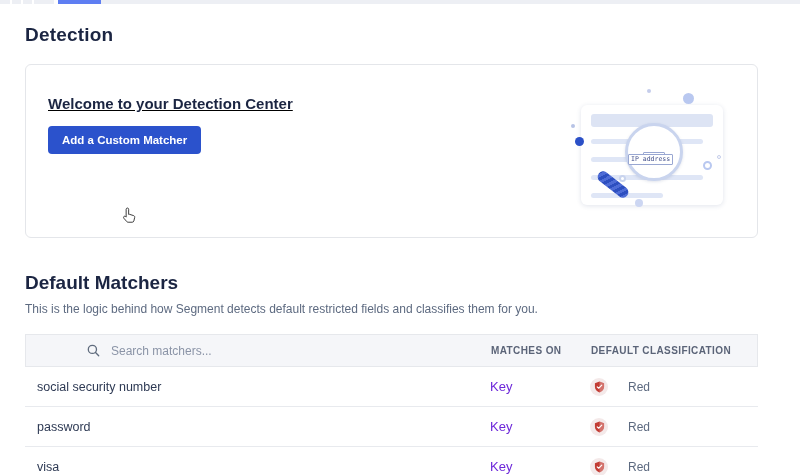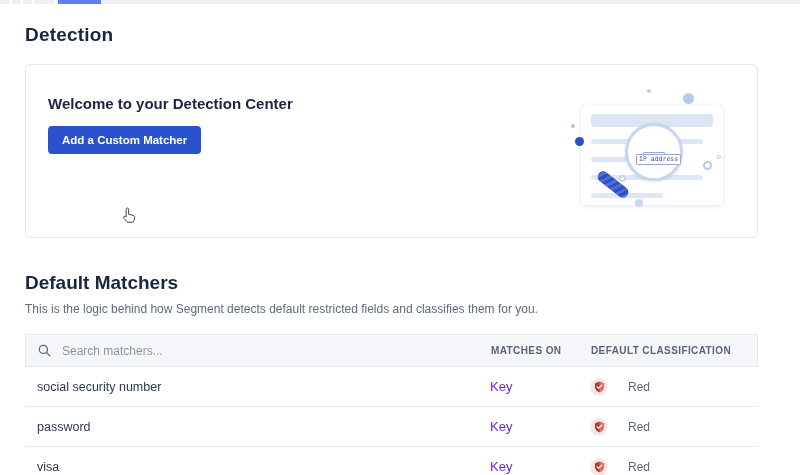--- a/index.html
+++ b/index.html
@@ -11,56 +11,56 @@
   .top-strip .gap { position:absolute; top:0; width:2px; height:4px; background:#fff; }
   .tab-indicator { position:absolute; top:0; left:58px; width:43px; height:4px; background:#5e7ef2; }
 
   .content { padding:0 42px 0 25px; }
 
   .page-title { margin-top:20px; font-size:19px; font-weight:bold; color:#1b2542; letter-spacing:.2px; }
 
   
   .welcome-card { position:relative; margin-top:18px; height:174px; background:#fff;
     border:1px solid #e4e6ea; border-radius:6px; }
-  .welcome-inner { padding:30px 22px 0 22px; }
+  .welcome-inner { padding:30px 22px 0 22px;text-decoration:underline; }
   .welcome-heading { font-size:15px; font-weight:bold; color:#1b2542; }
   .welcome-body { margin-top:10px; width:432px; font-size:12.5px; line-height:17.5px; color:#5d6a80; }
   .add-matcher-btn { margin-top:14px; display:inline-block; background:#2b52cc; color:#fff;
     border:none; border-radius:4px; font-size:11.5px; font-weight:600;
     padding:8px 14px; font-family:"Liberation Sans", sans-serif; cursor:pointer; }
   .hand-cursor { position:absolute; left:95px; top:141px; pointer-events:none; }
 
   
   .illus { position:absolute; right:22px; top:26px; width:162px; height:124px; }
   .illus .doc { position:absolute; left:8px; top:14px; width:142px; height:100px; background:#fff;
     border-radius:6px; box-shadow:0 1px 5px rgba(45,65,120,.14); }
   .illus .doc-head { position:absolute; left:10px; top:9px; width:122px; height:13px; background:#dde4f4; border-radius:3px; }
   .illus .ln { position:absolute; height:5px; background:#dfe6f6; border-radius:2.5px; }
   .illus .glass { position:absolute; left:52px; top:32px; width:58px; height:58px; background:#fff;
     border:3px solid #c9d4ee; border-radius:50%; z-index:3; box-shadow:0 1px 3px rgba(45,65,120,.15); }
   .illus .chip { position:absolute; font-family:"DejaVu Sans Mono", monospace; font-size:6.5px;
     color:#44518c; border:1px solid #99a7d2; background:#fff; padding:0 2px; line-height:9px; border-radius:1px; white-space:nowrap; }
   .illus .chip.c1 { left:15px; top:14px;margin-top:12px; }
-  .illus .chip.c2 { left:8px; top:28px; }
+  .illus .chip.c2 { left:0; top:28px; }
   .illus .handle { position:absolute; left:22px; top:88px; width:36px; height:11px; border-radius:6px;
     background:repeating-linear-gradient(115deg,#2d4fc0 0 3px,#4e6cd6 3px 6px);
     transform:rotate(38deg); z-index:2; }
   .illus .ring-joint { position:absolute; left:46px; top:84px; width:7px; height:7px; background:#fff;
     border:2px solid #c9d4ee; border-radius:50%; z-index:4; }
   .dot { position:absolute; border-radius:50%; }
 
   
   .section-heading { margin-top:34px; font-size:19px; font-weight:bold; color:#1b2542; }
   .section-desc { margin-top:8px; font-size:12px; color:#5d6a80; }
 
   
   .matchers-table { margin-top:18px; }
   .table-header { display:grid; grid-template-columns:453px 100px 1fr; align-items:center;
     height:33px; background:#f5f6f9; border:1px solid #e6e8ec; padding-left:12px; }
-  .search-wrap { display:flex; align-items:center; gap:11px; }
+  .search-wrap { display:flex; align-items:center; gap:11px;justify-content:flex-end; }
   .search-input { border:none; outline:none; background:transparent; font-size:12px; color:#2e3a54;
     width:380px; font-family:"Liberation Sans", sans-serif; }
   .search-input::placeholder { color:#8b94a7; }
   .col-label { font-size:10px; font-weight:bold; color:#5b6478; letter-spacing:.4px; }
   .table-row { display:grid; grid-template-columns:453px 100px 1fr; align-items:center;
     height:40px; border-bottom:1px solid #e8eaee; padding-left:12px; }
   .row-name { font-size:12.5px; color:#2e3a54; }
   .row-matches { font-size:13px; color:#6d28d9; }
   .row-class { display:flex; align-items:center; gap:20px; }
   .class-badge { width:18px; height:18px; border-radius:50%; background:#f4e9e9;

